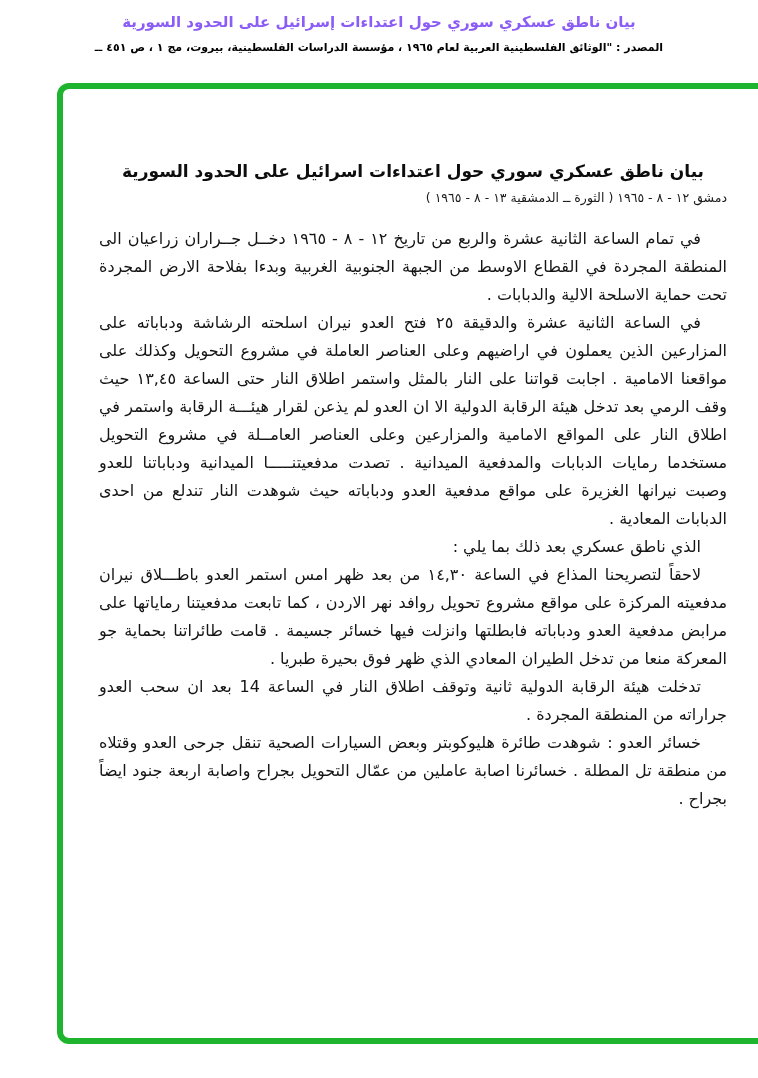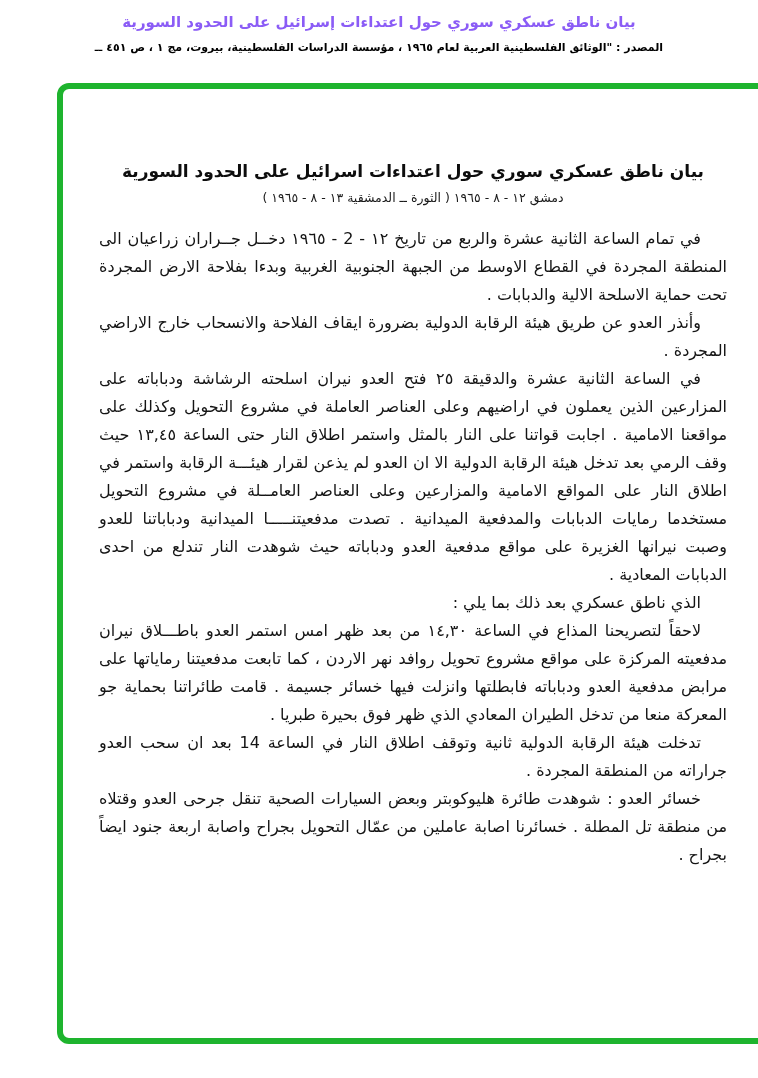--- a/index.html
+++ b/index.html
@@ -45,21 +45,20 @@
     padding: 72px 36px 16px 36px;
     direction: rtl;
   }
   .doc-title {
     text-align: center;
     font-weight: bold;
     font-size: 17px;
     color: #0d0d0d;
   }
   .doc-subtitle {
-    text-align: center;
     font-size: 12.5px;
     margin-top: 9px;
     color: #1a1a1a;
   }
   .doc-body {
     margin-top: 20px;
     font-size: 16px;
     line-height: 28px;
     text-align: justify;
     text-align-last: right;
@@ -80,22 +79,21 @@
     <div class="top-source">المصدر : "الوثائق الفلسطينية العربية لعام ١٩٦٥ ،  مؤسسة الدراسات الفلسطينية، بيروت، مج ١ ، ص ٤٥١ ــ</div>
   </div>
 
   <div class="frame" style="border-color: rgb(30, 180, 46);">
 
     <div class="doc-title">بيان ناطق عسكري سوري حول اعتداءات اسرائيل على الحدود السورية</div>
 
     <div class="doc-subtitle">دمشق ١٢ - ٨ - ١٩٦٥ ( الثورة ــ الدمشقية ١٣ - ٨ - ١٩٦٥ )</div>
 
     <div class="doc-body">
-      <p>في تمام الساعة الثانية عشرة والربع من تاريخ ١٢ - 2 - ١٩٦٥ دخــل جــراران زراعيان الى المنطقة المجردة في القطاع الاوسط من الجبهة الجنوبية الغربية  وبدءا بفلاحة الارض المجردة تحت حماية الاسلحة الالية والدبابات .</p>
-      <p>وأنذر العدو عن طريق هيئة الرقابة الدولية  بضرورة ايقاف الفلاحة  والانسحاب خارج الاراضي المجردة .</p>
+      <p>في تمام الساعة الثانية عشرة والربع من تاريخ ١٢ - ٨ - ١٩٦٥ دخــل جــراران زراعيان الى المنطقة المجردة في القطاع الاوسط من الجبهة الجنوبية الغربية  وبدءا بفلاحة الارض المجردة تحت حماية الاسلحة الالية والدبابات .</p>
       <p>في الساعة الثانية عشرة والدقيقة ٢٥ فتح العدو نيران اسلحته  الرشاشة  ودباباته على المزارعين الذين يعملون في اراضيهم وعلى العناصر العاملة في مشروع التحويل وكذلك على مواقعنا الامامية .  اجابت قواتنا على النار بالمثل واستمر اطلاق النار حتى الساعة ١٣,٤٥ حيث وقف الرمي بعد تدخل هيئة الرقابة الدولية الا ان العدو لم يذعن  لقرار هيئـــة الرقابة واستمر في اطلاق النار على المواقع الامامية والمزارعين وعلى العناصر العامــلة في مشروع التحويل مستخدما رمايات الدبابات والمدفعية الميدانية .  تصدت مدفعيتنـــــا الميدانية ودباباتنا للعدو وصبت نيرانها الغزيرة على مواقع مدفعية العدو ودباباته حيث شوهدت النار تندلع من احدى الدبابات المعادية .</p>
       <p>الذي ناطق عسكري بعد ذلك بما يلي :</p>
       <p>لاحقاً لتصريحنا المذاع في الساعة ١٤,٣٠ من بعد ظهر امس استمر العدو  باطـــلاق نيران مدفعيته المركزة على مواقع مشروع تحويل روافد نهر الاردن ، كما تابعت مدفعيتنا رماياتها على مرابض مدفعية العدو ودباباته فابطلتها وانزلت فيها خسائر جسيمة .  قامت طائراتنا بحماية جو المعركة منعا من تدخل الطيران المعادي الذي ظهر فوق بحيرة طبريا .</p>
       <p>تدخلت هيئة الرقابة الدولية ثانية وتوقف اطلاق النار في الساعة 14 بعد ان سحب العدو جراراته من المنطقة المجردة .</p>
       <p>خسائر العدو : شوهدت طائرة هليوكوبتر وبعض السيارات الصحية  تنقل جرحى العدو وقتلاه من منطقة تل المطلة . خسائرنا اصابة عاملين من عمّال التحويل بجراح واصابة اربعة جنود ايضاً بجراح .</p>
     </div>
 
   </div>
 
 </div>

